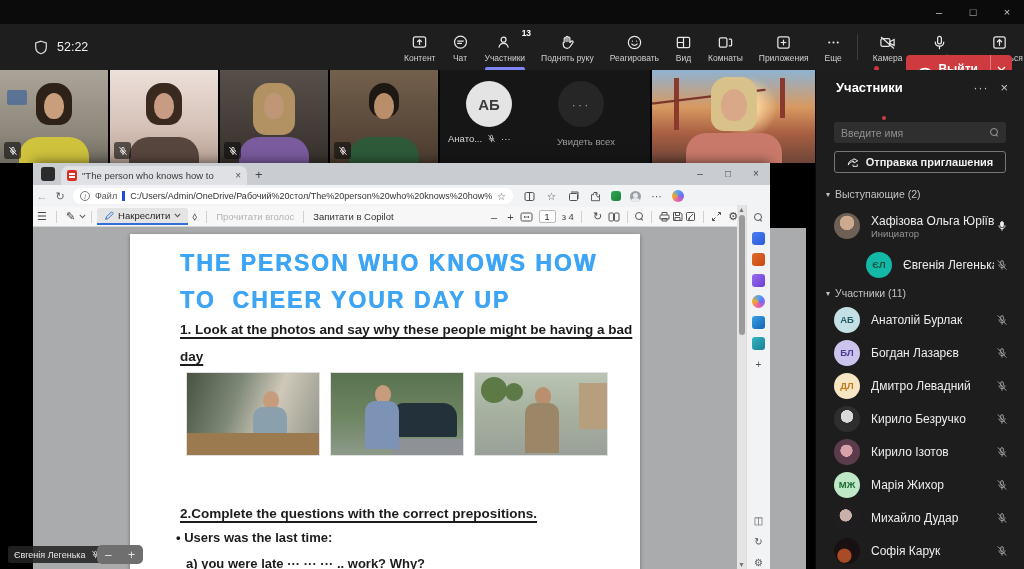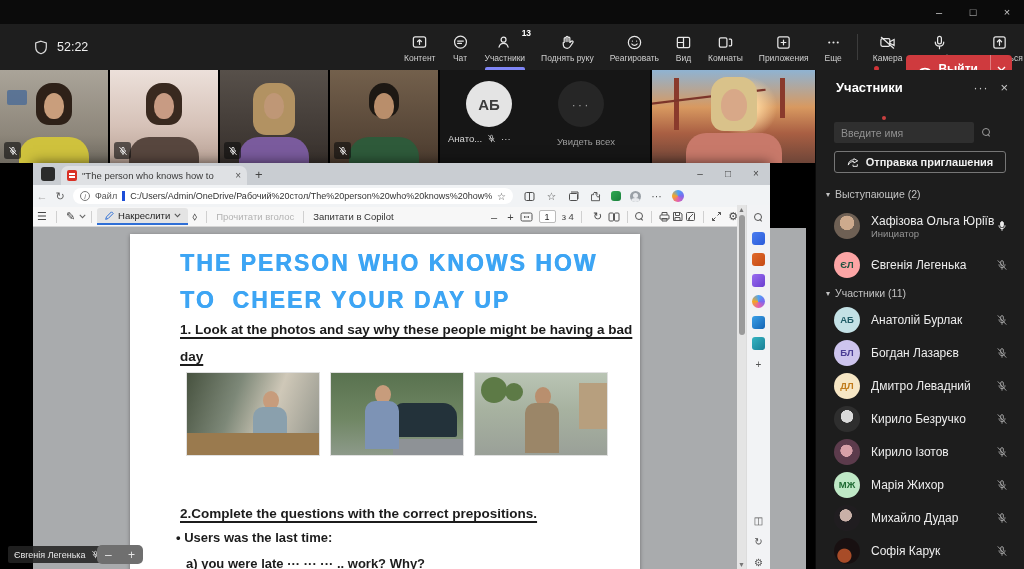--- a/index.html
+++ b/index.html
@@ -145,21 +145,21 @@
   .presenter-tag { position:absolute; left:8px; top:546px; height:17px; background:rgba(35,35,35,.88); border-radius:2px; display:flex; align-items:center; gap:5px; padding:0 6px; color:#e8e8e8; font-size:9px; z-index:5; }
   .zoom-pill { position:absolute; left:97px; top:545px; width:46px; height:19px; background:#6f6f6f; border-radius:5px; display:flex; align-items:center; justify-content:space-around; color:#e8e8e8; font-size:12px; z-index:5; }
 
   
   .panel { position:absolute; left:815px; top:70px; width:209px; height:499px; background:#1d1d1d; border-left:1px solid #0a0a0a; }
   .panel-head { position:absolute; left:0; top:10px; width:100%; padding:0 12px 0 20px; display:flex; align-items:center; }
   .panel-title { color:#fff; font-size:13px; font-weight:bold; flex:1; }
   .panel-more { color:#c8c8c8; font-size:12px; letter-spacing:1px; padding:0 8px; }
   .panel-close { color:#c8c8c8; font-size:13px; padding:0 4px; }
   .panel-reddot { position:absolute; left:66px; top:46px; width:4px; height:4px; border-radius:50%; background:#c94040; }
-  .search-box { position:absolute; left:18px; top:52px; width:140px; height:21px; background:#2f2f2f; border-radius:2px; display:flex; align-items:center; padding:0 7px; gap:6px; }
+  .search-box { position:absolute; left:18px; top:52px; width:172px; height:21px; background:#2f2f2f; border-radius:2px; display:flex; align-items:center; padding:0 7px; gap:6px; }
   .search-box input { flex:1; background:transparent; border:none; outline:none; color:#bdbdbd; font-size:10.5px; font-family:"Liberation Sans",sans-serif; }
   .search-box input::placeholder { color:#8f8f8f; }
   .search-box .mag { color:#9a9a9a; }
   .invite-btn { position:absolute; left:18px; top:81px; width:172px; height:22px; border:1px solid #767676; border-radius:3px; display:flex; align-items:center; justify-content:center; gap:7px; color:#f0f0f0; font-size:11px; font-weight:bold; }
   .plist { position:absolute; left:0; top:112px; width:100%; }
   .sec-head { display:flex; align-items:center; gap:5px; padding:6px 0 4px 10px; color:#c3c3c3; font-size:10.5px; }
   .p-row { display:flex; align-items:center; padding:4px 14px 4px 18px; height:33px; }
   .p-row.tall { height:44px; }
   .p-avatar { flex:none; width:26px; height:26px; border-radius:50%; display:flex; align-items:center; justify-content:center; font-size:9.5px; font-weight:bold; }
   .p-names { flex:1; margin-left:11px; overflow:hidden; }
@@ -577,21 +577,21 @@
             <div class="p-sub">Инициатор</div>
           </div>
           <span class="p-mic">
             <svg width="12" height="12" viewBox="0 0 18 18" fill="none" stroke="#ededed" stroke-width="1.5">
               <rect x="7" y="2.5" width="4" height="8" rx="2" fill="#ededed"></rect>
               <path d="M4.5 8.5c0 2.6 2 4.4 4.5 4.4s4.5-1.8 4.5-4.4M9 13v2.5" stroke-linecap="round"></path>
             </svg>
           </span>
         </div>
         <div class="p-row">
-          <span class="p-avatar" style="background: #fca5a5; color: rgb(31, 84, 64);">ЄЛ</span>
+          <span class="p-avatar" style="background: #14b8a6; color: rgb(31, 84, 64); margin-left: 32px;">ЄЛ</span>
           <div class="p-names">
             <div class="p-name">Євгенія Легенька</div>
           </div>
           <span class="p-mic">
             <svg width="12" height="12" viewBox="0 0 18 18" fill="none" stroke="#9a9a9a" stroke-width="1.5">
               <rect x="7" y="2.5" width="4" height="8" rx="2"></rect>
               <path d="M4.5 8.5c0 2.6 2 4.4 4.5 4.4s4.5-1.8 4.5-4.4M9 13v2.5M3 2.5l12 13" stroke-linecap="round"></path>
             </svg>
           </span>
         </div>

